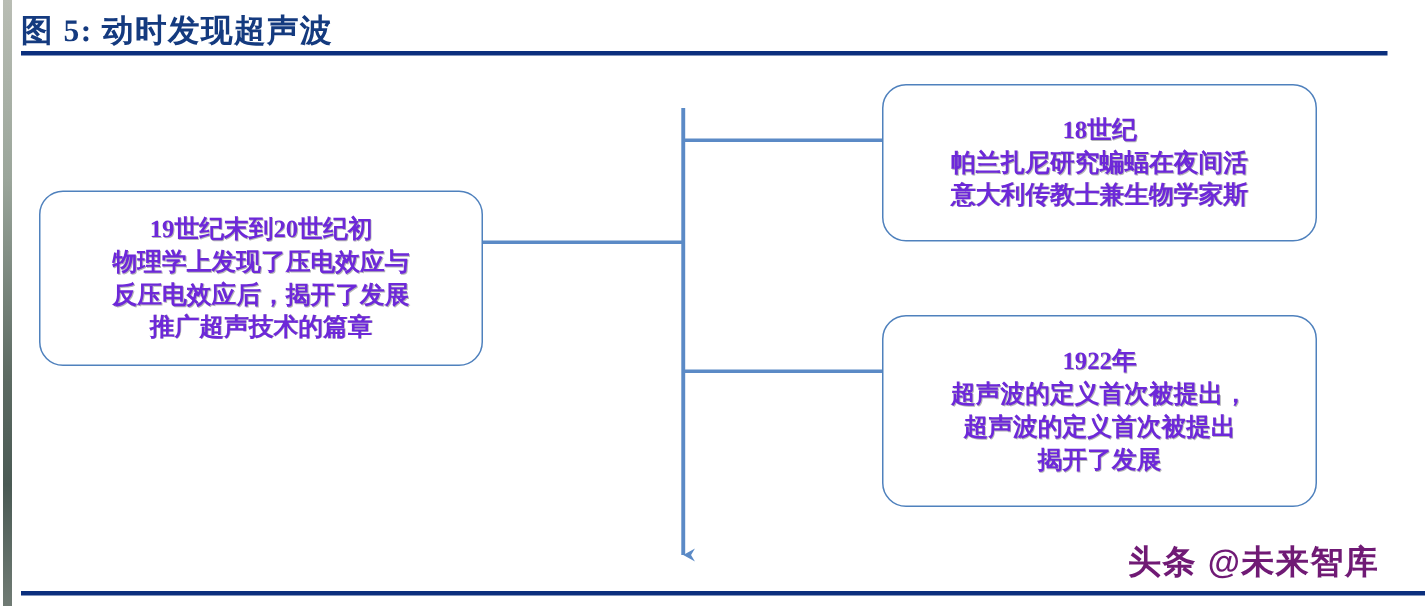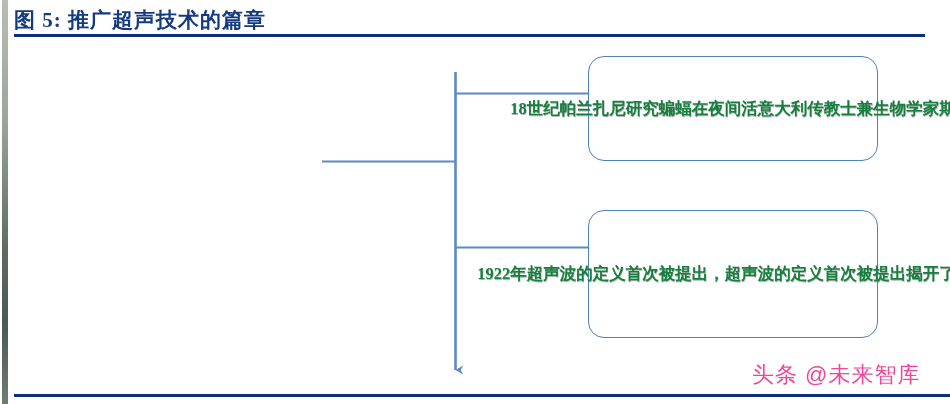--- a/index.html
+++ b/index.html
@@ -56,22 +56,22 @@
     background: #0b2f7d;
   }
 
   
   #watermark {
     position: absolute;
     left: 752px;
     top: 360px;
     font-family: "Liberation Sans", "DejaVu Sans", sans-serif;
     font-size: 22px;
-    font-weight: normal;
-    color: #ec4899;
+    font-weight: bold;
+    color: #701a75;
     letter-spacing: 1px;
     white-space: nowrap;
     text-shadow: 1px 1px 0 rgba(255,255,255,0.9);
   }
 
   
   #connectors {
     position: absolute;
     left: 0;
     top: 0;
@@ -81,24 +81,25 @@
   }
 
   
   .node-box {
     position: absolute;
     box-sizing: border-box;
     border: 1.6px solid #4f81bd;
     border-radius: 16px;
     background: #ffffff;
     display: flex;
+    flex-direction: column;
     align-items: center;
     justify-content: center;
     text-align: center;
-    color: #15803d;
+    color: #6d28d9;
     font-weight: bold;
     line-height: 1.32;
     padding: 4px 8px;
   }
   .node-line {
     white-space: nowrap;
     text-shadow: 0.6px 0.6px 0 rgba(120,120,120,0.55);
   }
 
   #node-origin {
@@ -123,40 +124,46 @@
     font-size: 16.5px;
   }
 </style>
 </head>
 <body>
 
 <div id="canvas">
 
   <div id="left-accent-bar"></div>
 
-  <div id="figure-title">图 5: 推广超声技术的篇章</div>
+  <div id="figure-title">图 5: 动时发现超声波</div>
 
   <div id="header-rule"></div>
 
   <svg id="connectors" viewBox="0 0 950 404" xmlns="http://www.w3.org/2000/svg">
     <defs>
       <marker id="arrow-down-head" markerWidth="10" markerHeight="9" refX="5" refY="8.4" orient="auto" markerUnits="userSpaceOnUse">
         <path d="M0.6,0.6 L5,8.4 L9.4,0.6 L5,3.2 Z" fill="#5b8ac6"></path>
       </marker>
     </defs>
 
     <line x1="322" y1="161.5" x2="455" y2="161.5" stroke="#5b8ac6" stroke-width="2.2"></line>
 
     <line x1="455.5" y1="72" x2="455.5" y2="370" stroke="#5b8ac6" stroke-width="2.6" marker-end="url(#arrow-down-head)"></line>
 
     <line x1="455" y1="93.5" x2="589" y2="93.5" stroke="#5b8ac6" stroke-width="2.2"></line>
 
     <line x1="455" y1="247.5" x2="589" y2="247.5" stroke="#5b8ac6" stroke-width="2.2"></line>
   </svg>
 
+  <div class="node-box" id="node-origin">
+    <div class="node-line">19世纪末到20世纪初</div>
+    <div class="node-line">物理学上发现了压电效应与</div>
+    <div class="node-line">反压电效应后，揭开了发展</div>
+    <div class="node-line">推广超声技术的篇章</div>
+  </div>
 
   <div class="node-box" id="node-18th-century">
     <div class="node-line">18世纪</div>
     <div class="node-line">帕兰扎尼研究蝙蝠在夜间活</div>
     <div class="node-line">意大利传教士兼生物学家斯</div>
   </div>
 
   <div class="node-box" id="node-1922">
     <div class="node-line">1922年</div>
     <div class="node-line">超声波的定义首次被提出，</div>

